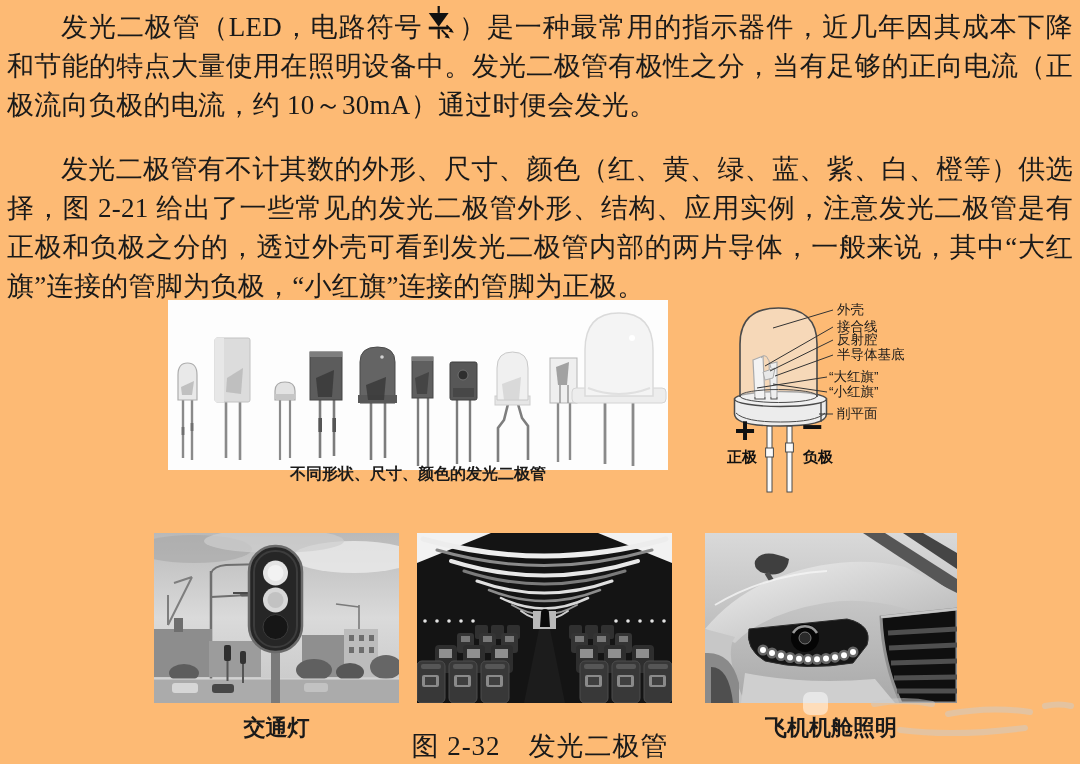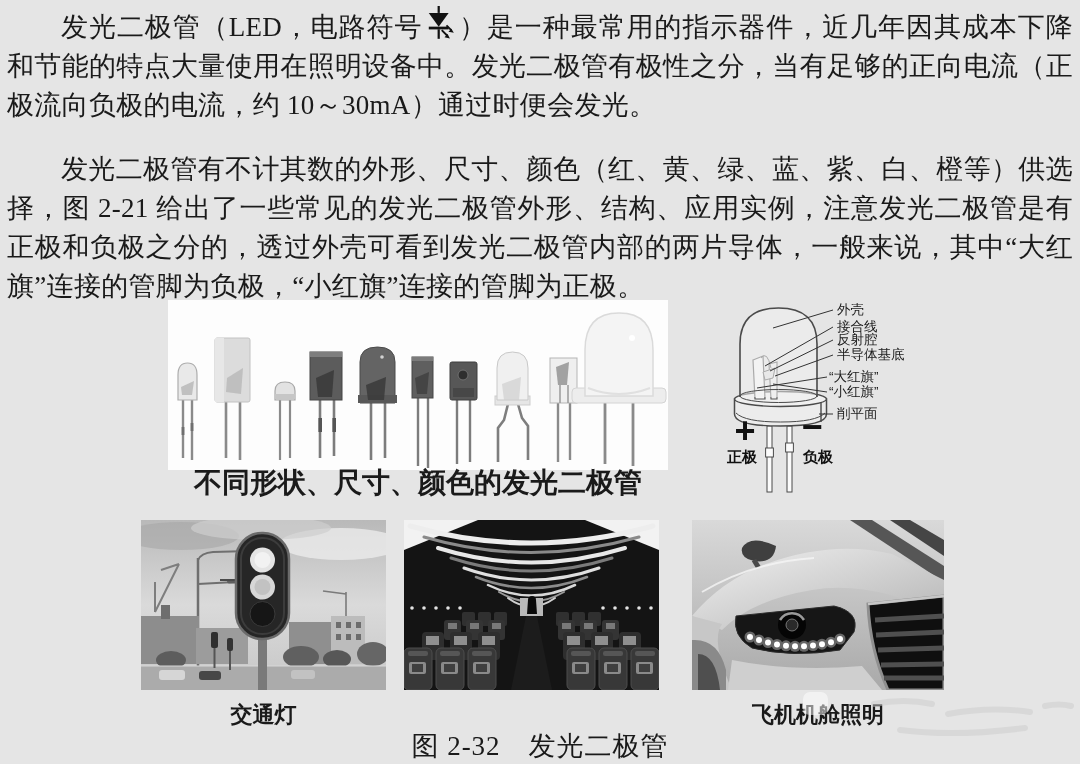--- a/index.html
+++ b/index.html
@@ -1,39 +1,39 @@
 <!DOCTYPE html>
 <html><head>
 <meta charset="utf-8">
 <style>
   html,body { margin:0; padding:0; background:#fff; }
   .page {
-    position:relative; width:1080px; height:764px; background:#e5e5e5;
+    position:relative; width:1080px; height:764px; background:#fdba74;
     font-family:"Liberation Serif","DejaVu Serif",serif; color:#1a1a1a; overflow:hidden;text-decoration:underline;
   }
   .body-text {
     position:absolute; left:7px; width:1066px; margin:0;
     font-size:27px; line-height:39px; text-align:justify; text-indent:2em;
     letter-spacing:0.3px;
   }
   .p1 { top:6px; }
   .p2 { top:150px; }
   .led-symbol { vertical-align:-8px; margin:0 2px; }
 
   .led-group { position:absolute; left:168px; top:300px; }
   .group-caption {
     position:absolute; left:168px; top:464px; width:500px; text-align:center;
-    font-family:"Liberation Sans","DejaVu Sans",sans-serif; font-weight:bold; font-size:28px;
+    font-family:"Liberation Sans","DejaVu Sans",sans-serif; font-weight:bold; font-size:16px;
   }
   .structure { position:absolute; left:715px; top:296px; }
   .slabel { font:13.5px "Liberation Sans","DejaVu Sans",sans-serif; fill:#1a1a1a; }
   .pm { font:900 36px "Liberation Sans","DejaVu Sans",sans-serif; fill:#111; }
   .pol { font:bold 15px "Liberation Sans","DejaVu Sans",sans-serif; fill:#111; }
 
-  .photo { position:absolute; margin:4px; top:516px; }
+  .photo { position:absolute; margin:17px; top:516px; }
   .photo-1 { left:137px; }
   .photo-2 { left:400px; }
   .photo-3 { left:688px; }
   .photo figcaption {
     margin-top:6px; text-align:center;
     font-family:"Liberation Sans","DejaVu Sans",sans-serif; font-weight:bold; font-size:22px;
   }
   .fig-caption {
     position:absolute; left:0; top:728px; width:1080px; text-align:center;
     font-size:27px; letter-spacing:1px;

